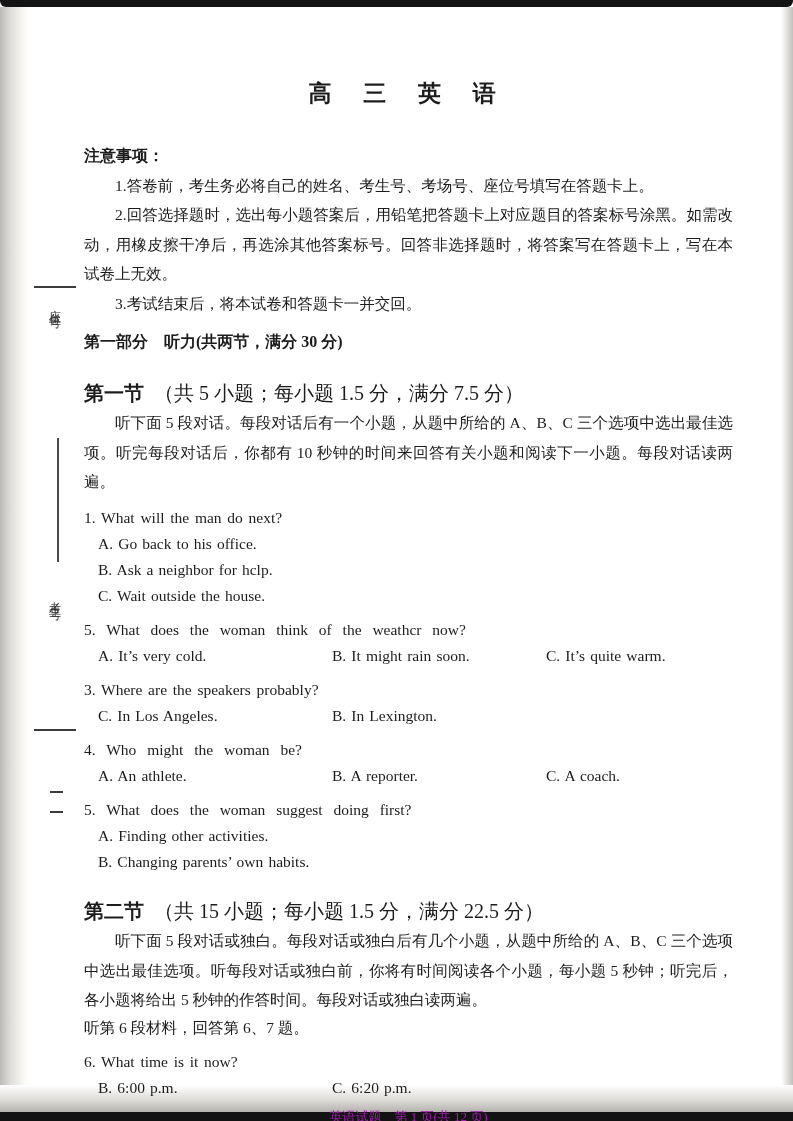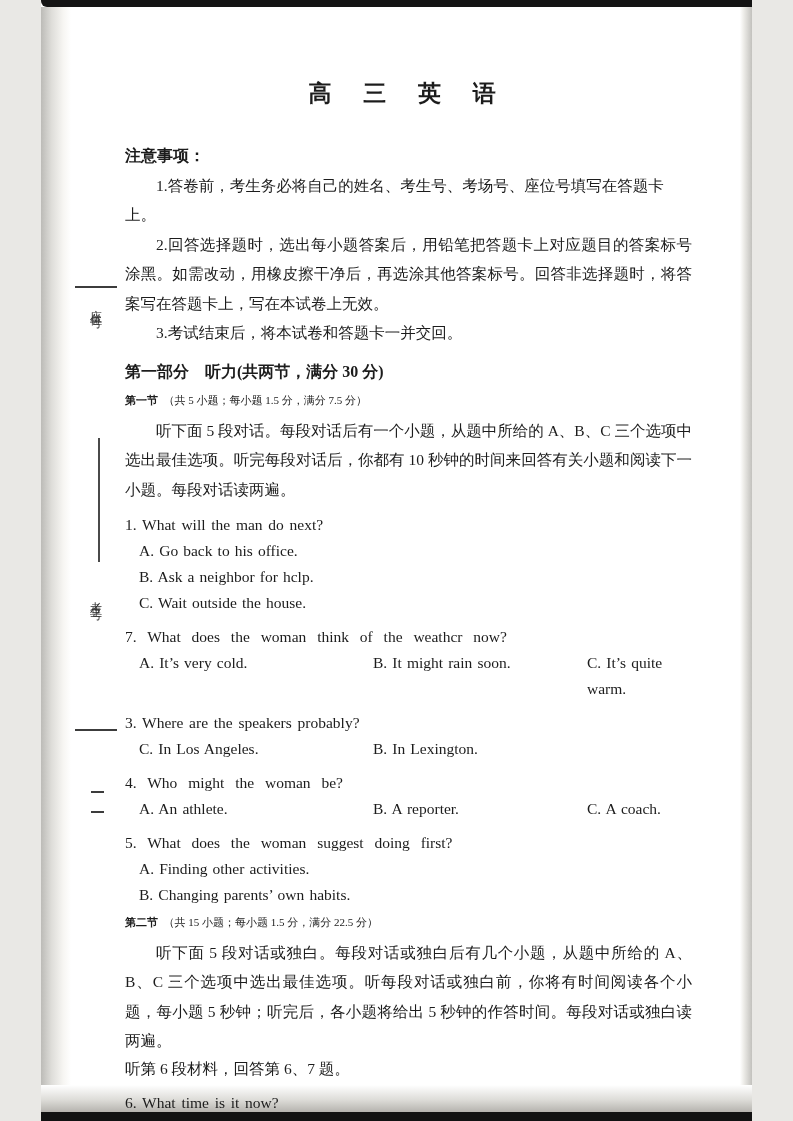--- a/index.html
+++ b/index.html
@@ -1,17 +1,17 @@
 <!DOCTYPE html>
 <html><head>
 <meta charset="utf-8">
 <style>
   html,body{margin:0;padding:0;background:#e9e8e5;}
   .page{
-    position:relative;width:711px;height:1121px;background:#ffffff;overflow:hidden;
+    position:relative;width:793px;height:1121px;background:#ffffff;overflow:hidden;
     font-family:"Liberation Serif","DejaVu Serif",serif;color:#1c1c1c;margin:0 auto;
   }
   
   .edge{position:absolute;}
   .edge-top{left:0;top:0;width:793px;height:7px;background:#141414;border-radius:0 0 6px 6px;}
   .edge-bottom{left:0;bottom:0;width:793px;height:9px;background:#121212;}
   .edge-bottom-gray{left:0;bottom:9px;width:793px;height:27px;background:linear-gradient(180deg,#ffffff 0%,#dddcd8 55%,#b5b3ae 100%);}
   .edge-left{left:0;top:7px;bottom:9px;width:30px;background:linear-gradient(90deg,#bcbbb7 0%,#deddd9 35%,#f7f6f3 75%,#ffffff 100%);}
   .edge-right{right:0;top:7px;bottom:9px;width:12px;background:linear-gradient(270deg,#c2c1bd 0%,#eeede9 70%,#ffffff 100%);}
   
@@ -30,21 +30,21 @@
   .content{position:absolute;left:84px;right:60px;top:78px;}
   .title{font-size:23px;font-weight:700;text-align:center;letter-spacing:13px;margin:0 0 32px 0;
          white-space:pre;}
   p{margin:0;}
   .bold{font-weight:700;}
   .para{font-size:15.5px;line-height:29.5px;white-space:normal;}
   .indent{text-indent:2em;}
   .just{text-align:justify;}
   .notice-head{font-size:16px;line-height:29.5px;}
   .part-head{font-size:16px;line-height:29.5px;margin-top:9px;white-space:pre;}
-  .sec-head{font-size:11px;line-height:29.5px;white-space:pre;}
+  .sec-head{font-size:20px;line-height:29.5px;white-space:pre;margin-top:22px;}
   .sec-head b{font-weight:700;}
   .qblock{margin-top:8px;}
   .stem{font-size:15.5px;line-height:26px;word-spacing:0.12em;}
   .wide{word-spacing:0.45em;}
   .opt{font-size:15.5px;line-height:26px;padding-left:14px;word-spacing:0.08em;}
   .opt-row{display:grid;grid-template-columns:234px 214px 1fr;padding-left:14px;}
   .opt-row .opt{padding-left:0;}
   .material{font-size:15.5px;line-height:26.5px;}
   .footer{font-size:13px;text-align:center;margin-top:7px;white-space:pre;color:#a21caf;}
 </style>
@@ -84,21 +84,21 @@
     <p class="para indent just">听下面 5 段对话。每段对话后有一个小题，从题中所给的 A、B、C 三个选项中选出最佳选项。听完每段对话后，你都有 10 秒钟的时间来回答有关小题和阅读下一小题。每段对话读两遍。</p>
 
     <div class="qblock">
       <p class="stem">1. What will the man do next?</p>
       <p class="opt">A. Go back to his office.</p>
       <p class="opt">B. Ask a neighbor for hclp.</p>
       <p class="opt">C. Wait outside the house.</p>
     </div>
 
     <div class="qblock">
-      <p class="stem wide">7. What does the woman think of the weathcr now?</p>
+      <p class="stem wide">5. What does the woman think of the weathcr now?</p>
       <div class="opt-row">
         <span class="opt">A. It’s very cold.</span>
         <span class="opt">B. It might rain soon.</span>
         <span class="opt">C. It’s quite warm.</span>
       </div>
     </div>
 
     <div class="qblock">
       <p class="stem">3. Where are the speakers probably?</p>
       <div class="opt-row">

